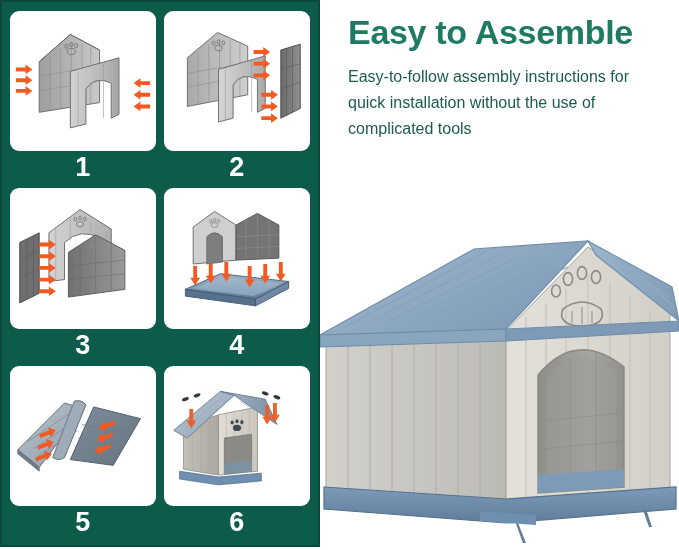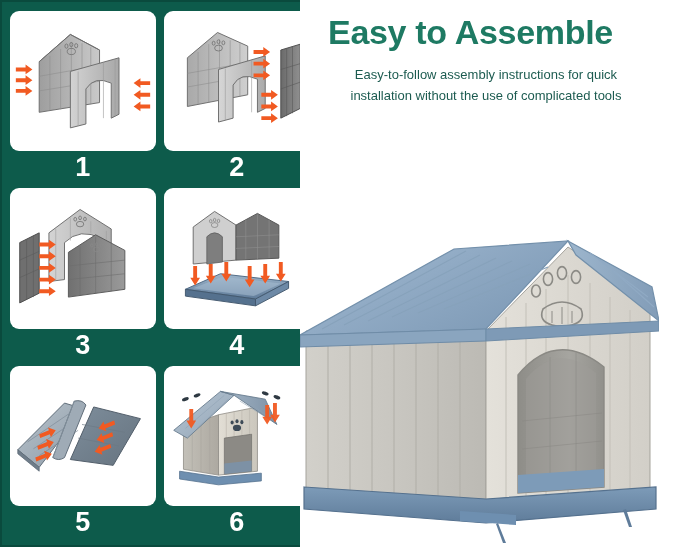--- a/index.html
+++ b/index.html
@@ -28,31 +28,31 @@
   }
   .step-num{
     height:33px; color:#ffffff; font-size:27px; font-weight:bold;
     display:flex; align-items:center; justify-content:center;
     letter-spacing:0.5px; line-height:1;
   }
   .step-svg{ width:100%; height:100%; display:block; }
 
   
   .right{
-    position:absolute; left:300px; top:0; width:359px; height:550px;
+    position:absolute; left:320px; top:0; width:359px; height:550px;
     background:#ffffff;
   }
   .headline{
     position:absolute; left:28px; top:13px;
     font-size:34px; font-weight:bold; color:#1e7a63;
     letter-spacing:-0.3px; white-space:nowrap;
   }
   .subcopy{
     position:absolute; left:28px; top:64px; width:316px;
-    font-size:13px; line-height:1.62; color:#1c5b50;text-align:center;
+    font-size:16px; line-height:1.62; color:#1c5b50;
   }
   .hero{
     position:absolute; left:0px; top:225px; width:359px; height:325px;
   }
   .hero svg{ width:100%; height:100%; display:block; }
 </style>
 </head>
 <body>
 
 <div id="root">

